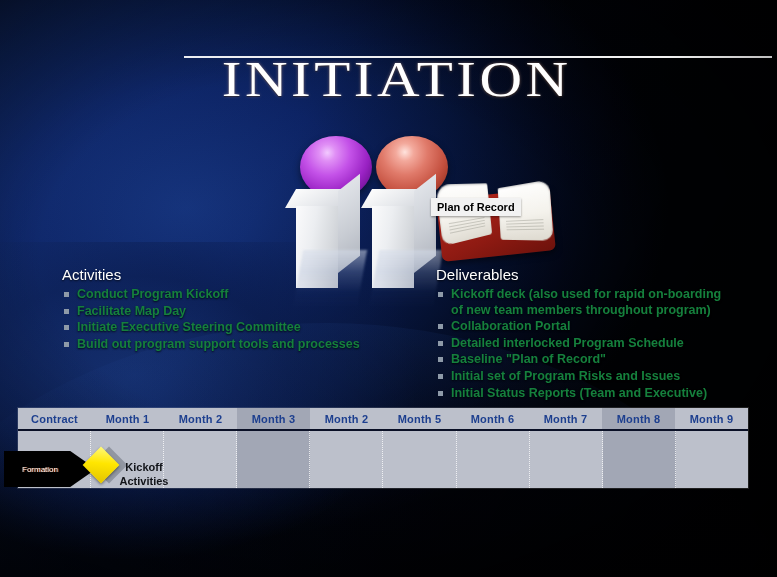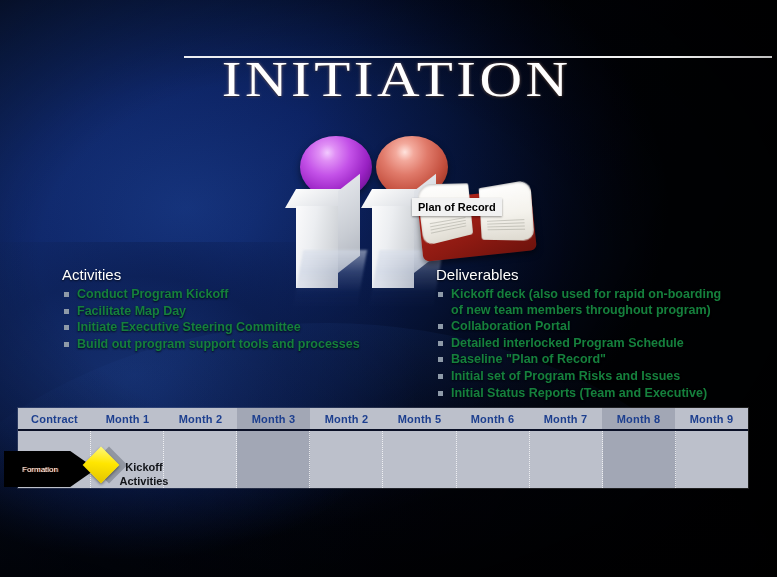--- a/index.html
+++ b/index.html
@@ -102,21 +102,21 @@
   }
   .reflection {
     position:absolute;
     width:64px; height:58px;
     background:linear-gradient(180deg, rgba(215,222,235,.55) 0%, rgba(150,168,205,.26) 38%, rgba(60,85,150,.08) 72%, rgba(0,0,0,0) 100%);
     filter:blur(1.1px);
     transform:skewX(-10deg);
   }
 
   
-  #book { position:absolute; left:418px; top:178px; width:118px; height:82px; }
+  #book { position:absolute; left:437px; top:178px; width:118px; height:82px; }
   .book-cover {
     position:absolute; left:2px; top:16px; width:114px; height:62px;
     background:linear-gradient(160deg,#b5261c 0%, #8e1a12 60%, #6d120c 100%);
     border-radius:3px 3px 6px 6px;
     transform:rotate(-6deg);
     box-shadow:0 3px 6px rgba(0,0,0,.5);
   }
   .page-left, .page-right {
     position:absolute; top:6px; width:56px; height:56px;
     background:linear-gradient(175deg,#ffffff 0%, #f4f2ec 55%, #ddd9cf 100%);

